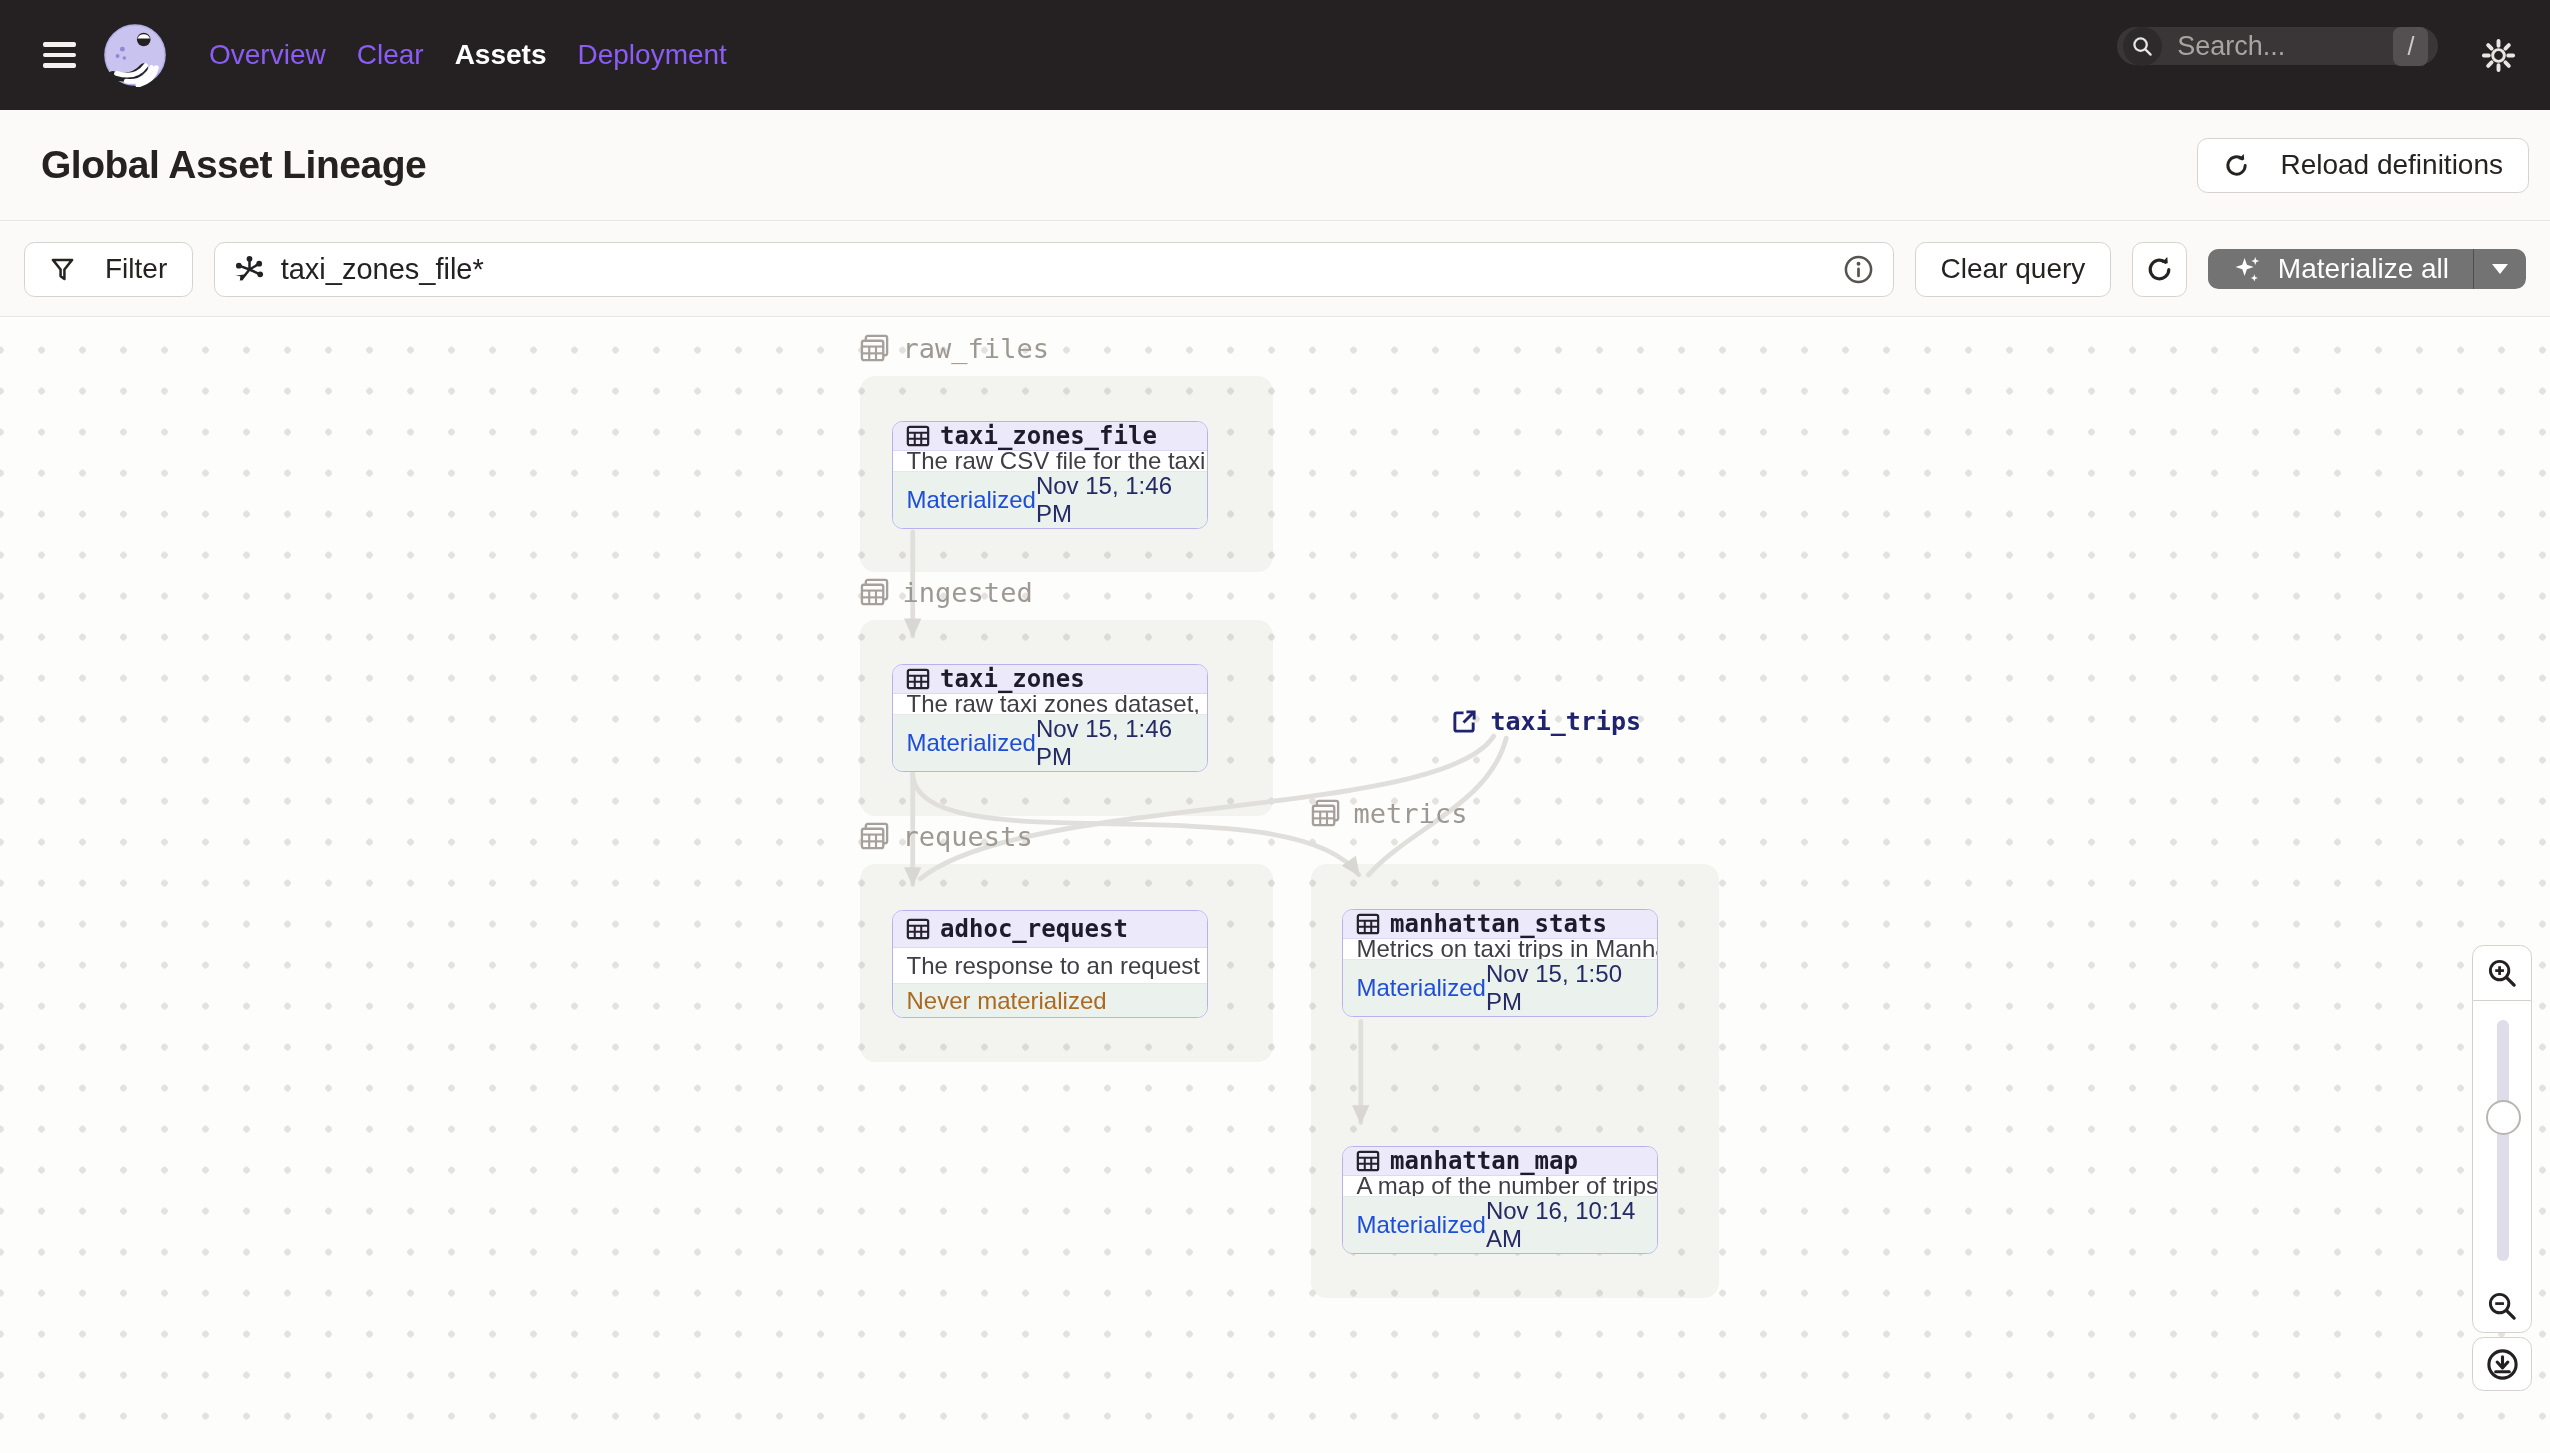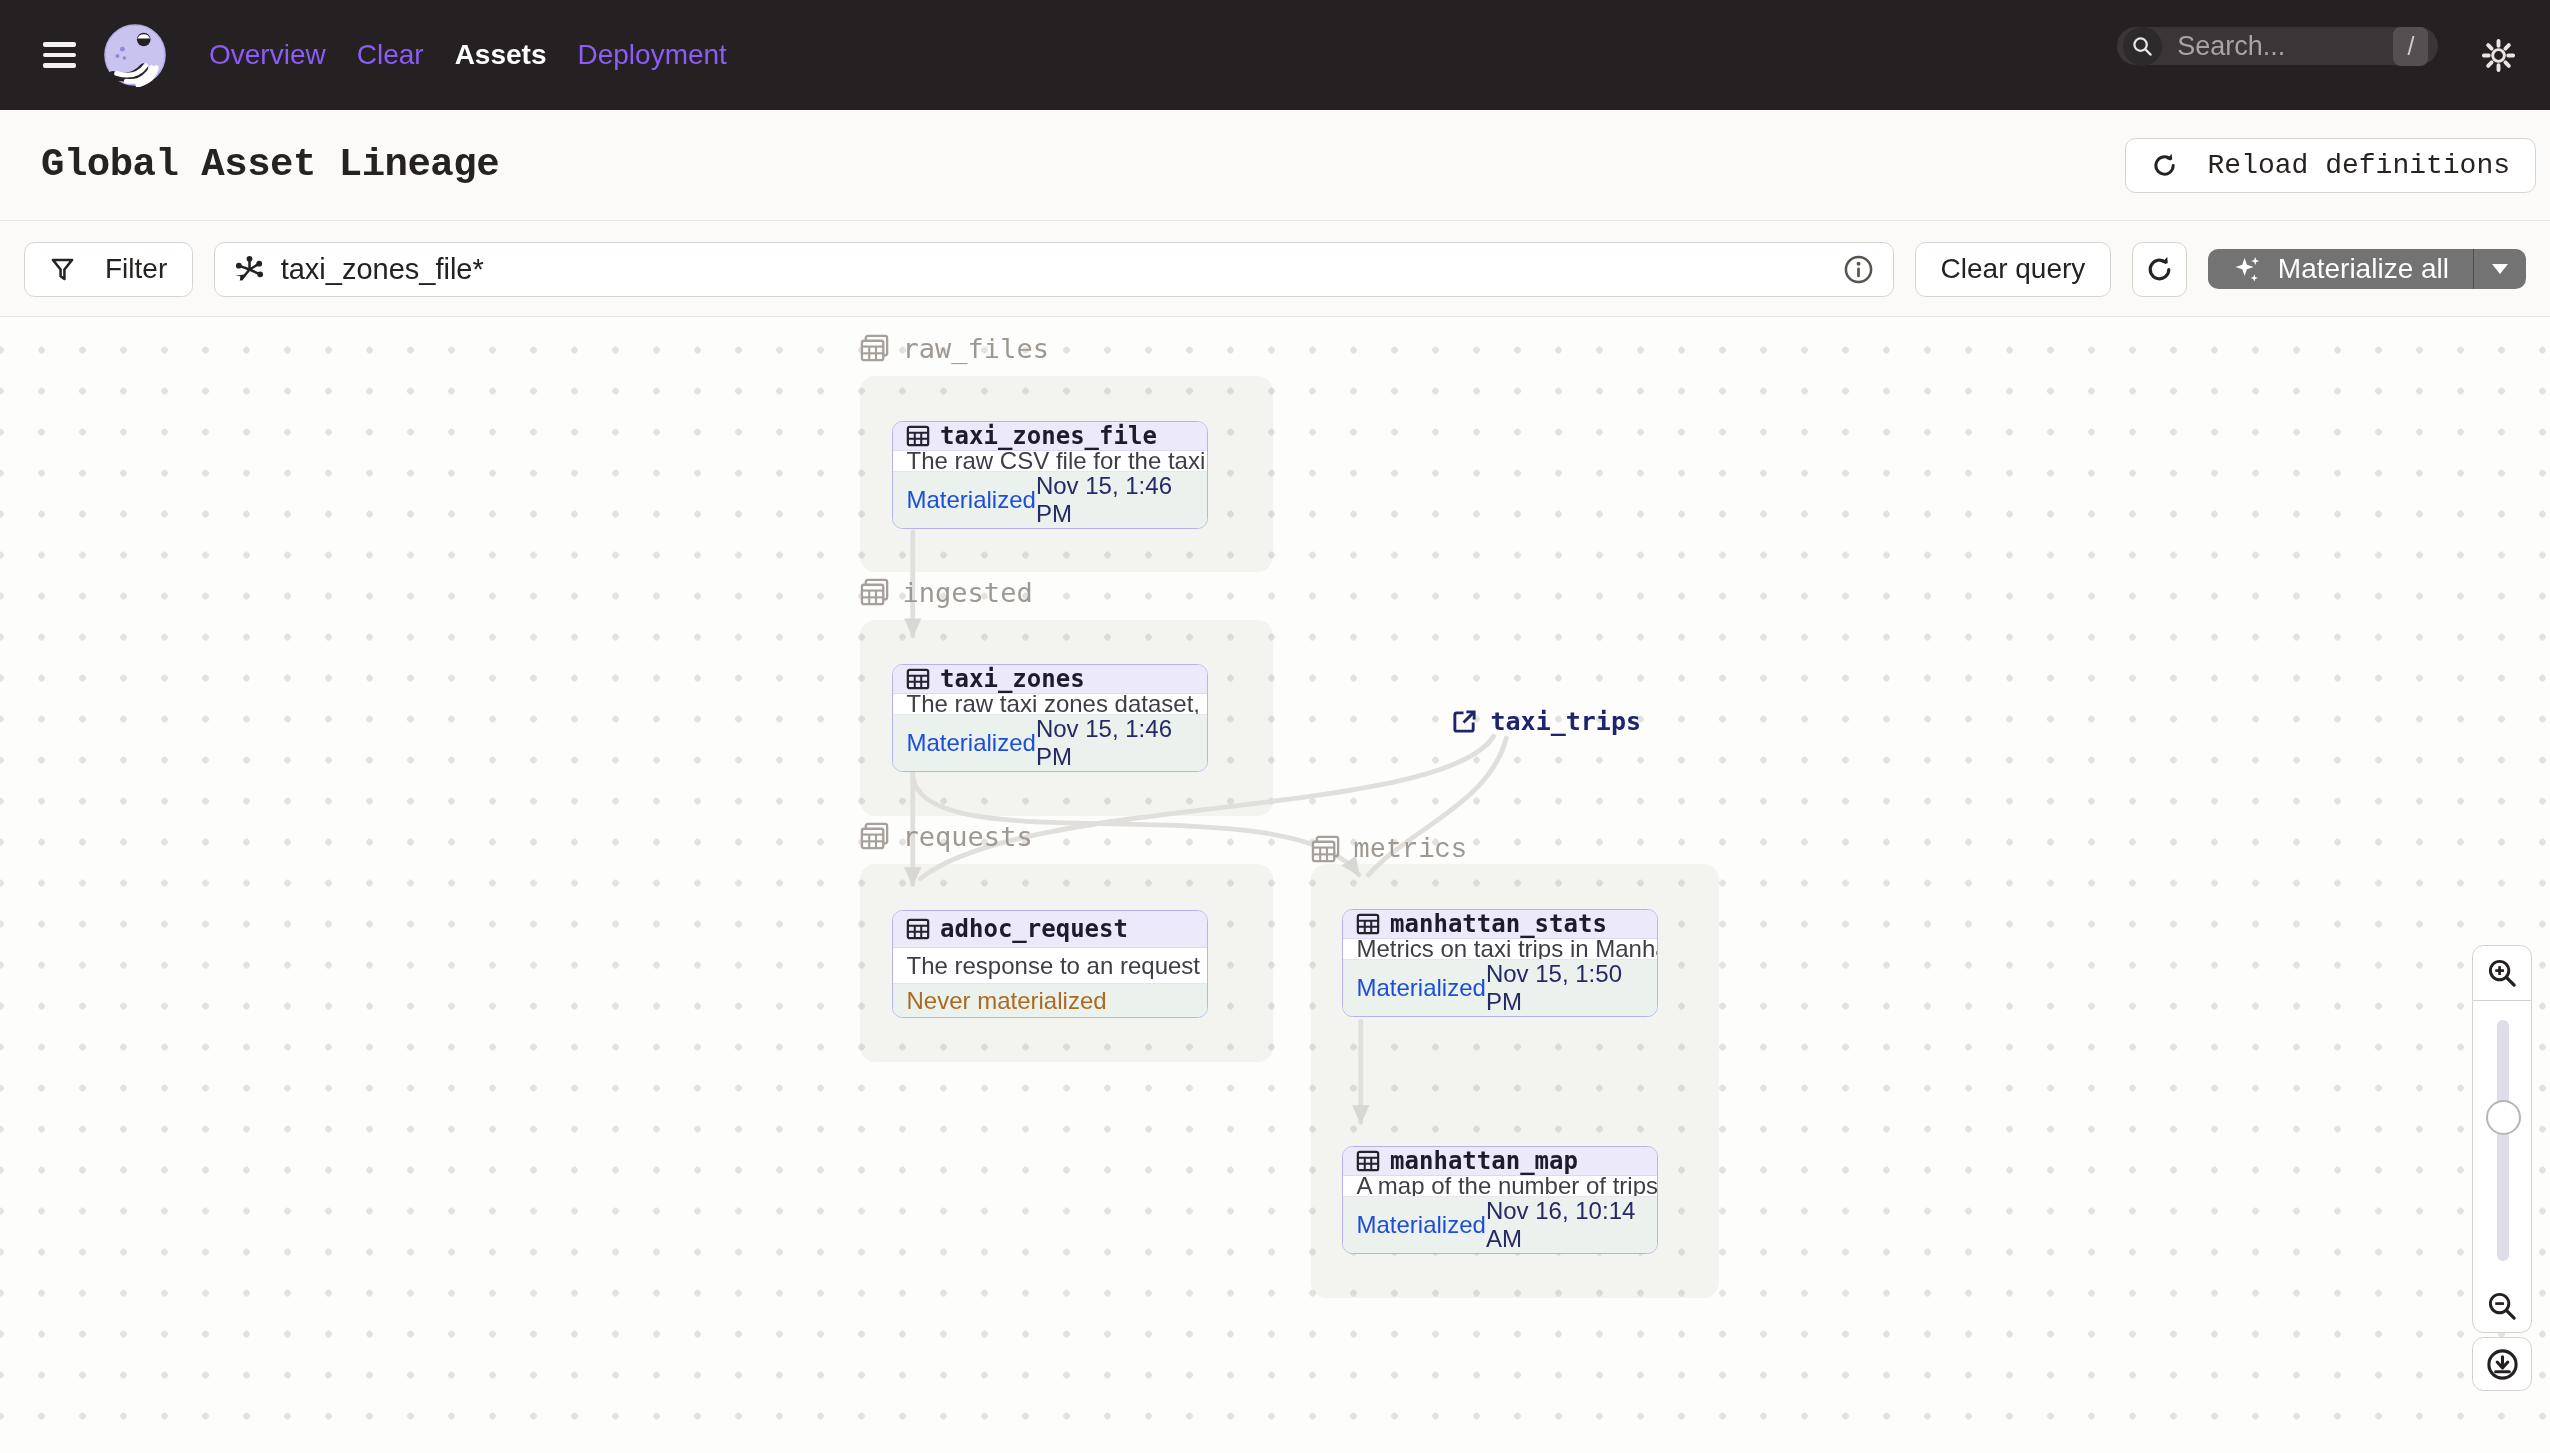--- a/index.html
+++ b/index.html
@@ -34,21 +34,21 @@
     margin-left: auto; margin-right: 9.6px; width: 35px; height: 39px;
     background: #545051; border-radius: 7.7px; color: #CFCBC9;
     font-size: 25px; display: flex; align-items: center; justify-content: center;
   }
   .gear { position: absolute; right: 33px; top: 37px; width: 37px; height: 37px; cursor: pointer; }
 
   
   .page-header {
     position: absolute; top: 110px; left: 0; width: 2550px; height: 111px;
     background: #FBFAF8; border-bottom: 1px solid #E8E6E2;
-    display: flex; align-items: center; justify-content: space-between; padding: 0 14px 0 41px; font-family: Liberation Mono, monospace;
+    display: flex; align-items: center; justify-content: space-between; padding: 0 21px 0 41px;
   }
   .page-title { font-size: 39px; font-weight: bold; color: #262220; letter-spacing: -0.5px; }
   .btn {
     height: 55px; background: #FFFFFF; border: 1.9px solid #D6D3CF; border-radius: 10.6px;
     display: flex; align-items: center; gap: 30px; padding: 0 25px;
     font-size: 28px; color: #262220; cursor: pointer; white-space: nowrap;
   }
 
   
   .toolbar {
@@ -305,21 +305,21 @@
     <svg width="31" height="31" viewBox="0 0 32 32">
       <rect x="6" y="3" width="22" height="20" rx="2" fill="none" stroke="#A5A09B" stroke-width="2.4"></rect>
       <rect x="2" y="8" width="22" height="20" rx="2" fill="#FDFDFB" stroke="#A5A09B" stroke-width="2.4"></rect>
       <line x1="2" y1="14" x2="24" y2="14" stroke="#A5A09B" stroke-width="2.2"></line>
       <line x1="9.5" y1="14" x2="9.5" y2="28" stroke="#A5A09B" stroke-width="2.2"></line>
       <line x1="16.5" y1="14" x2="16.5" y2="28" stroke="#A5A09B" stroke-width="2.2"></line>
       <line x1="2" y1="21" x2="24" y2="21" stroke="#A5A09B" stroke-width="2.2"></line>
     </svg>
     <span>requests</span>
   </div>
-  <div class="group-label" style="left:1311px; top:516px;font-family:Liberation Mono, monospace;">
+  <div class="group-label" style="left:1311px; top:480px;">
     <svg width="31" height="31" viewBox="0 0 32 32">
       <rect x="6" y="3" width="22" height="20" rx="2" fill="none" stroke="#A5A09B" stroke-width="2.4"></rect>
       <rect x="2" y="8" width="22" height="20" rx="2" fill="#FDFDFB" stroke="#A5A09B" stroke-width="2.4"></rect>
       <line x1="2" y1="14" x2="24" y2="14" stroke="#A5A09B" stroke-width="2.2"></line>
       <line x1="9.5" y1="14" x2="9.5" y2="28" stroke="#A5A09B" stroke-width="2.2"></line>
       <line x1="16.5" y1="14" x2="16.5" y2="28" stroke="#A5A09B" stroke-width="2.2"></line>
       <line x1="2" y1="21" x2="24" y2="21" stroke="#A5A09B" stroke-width="2.2"></line>
     </svg>
     <span>metrics</span>
   </div>

